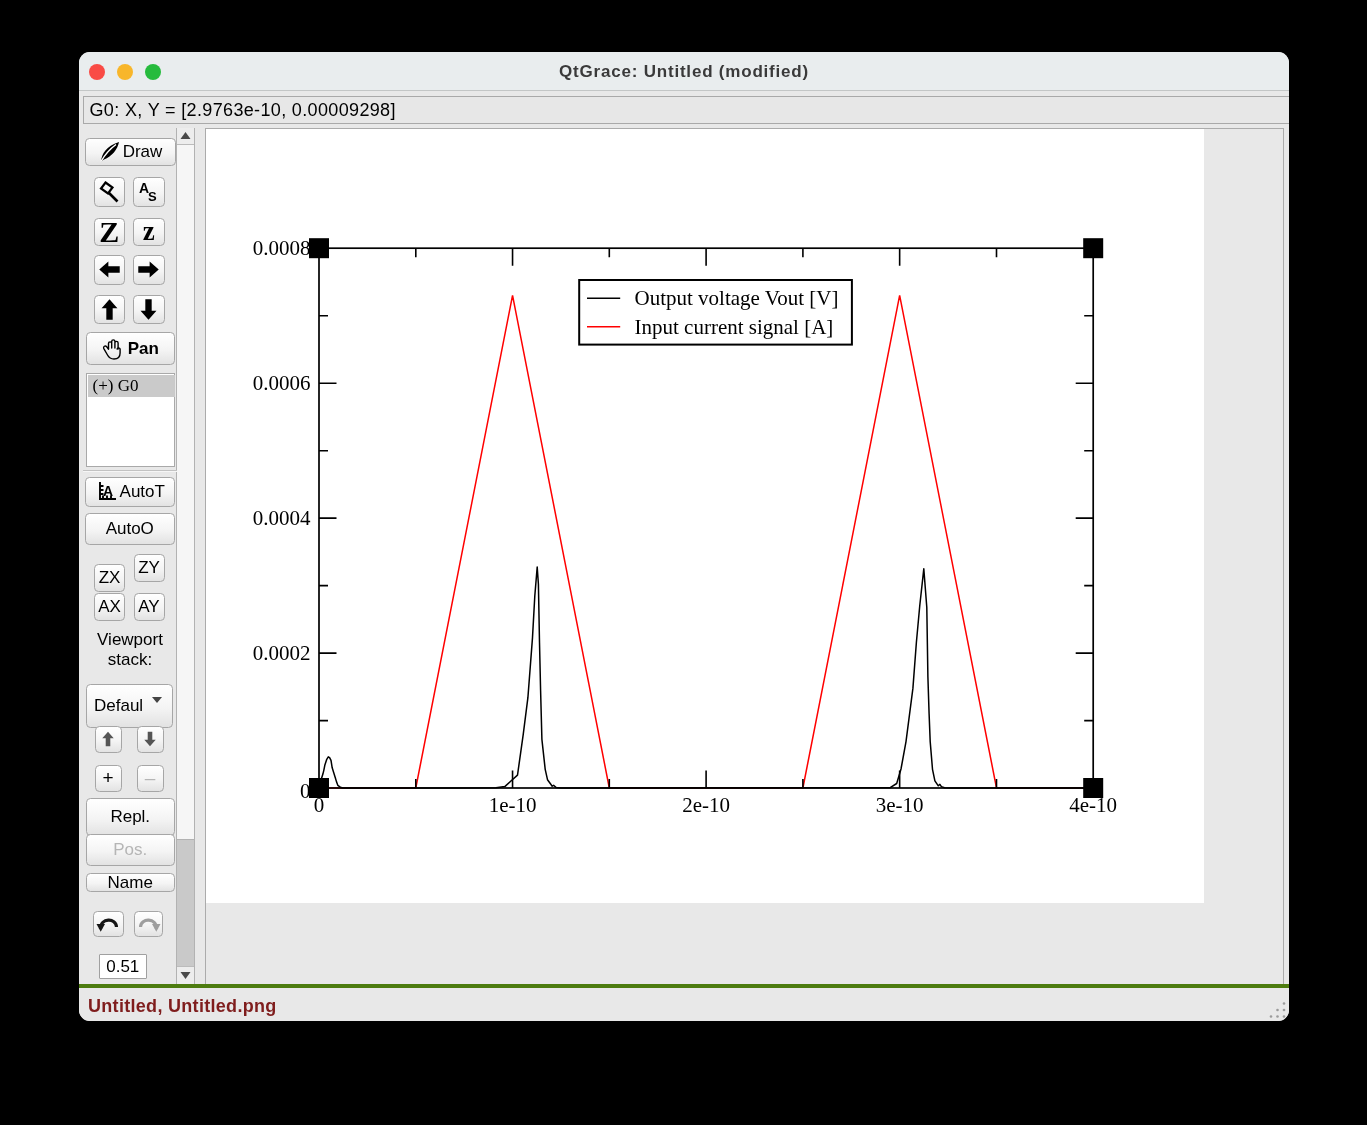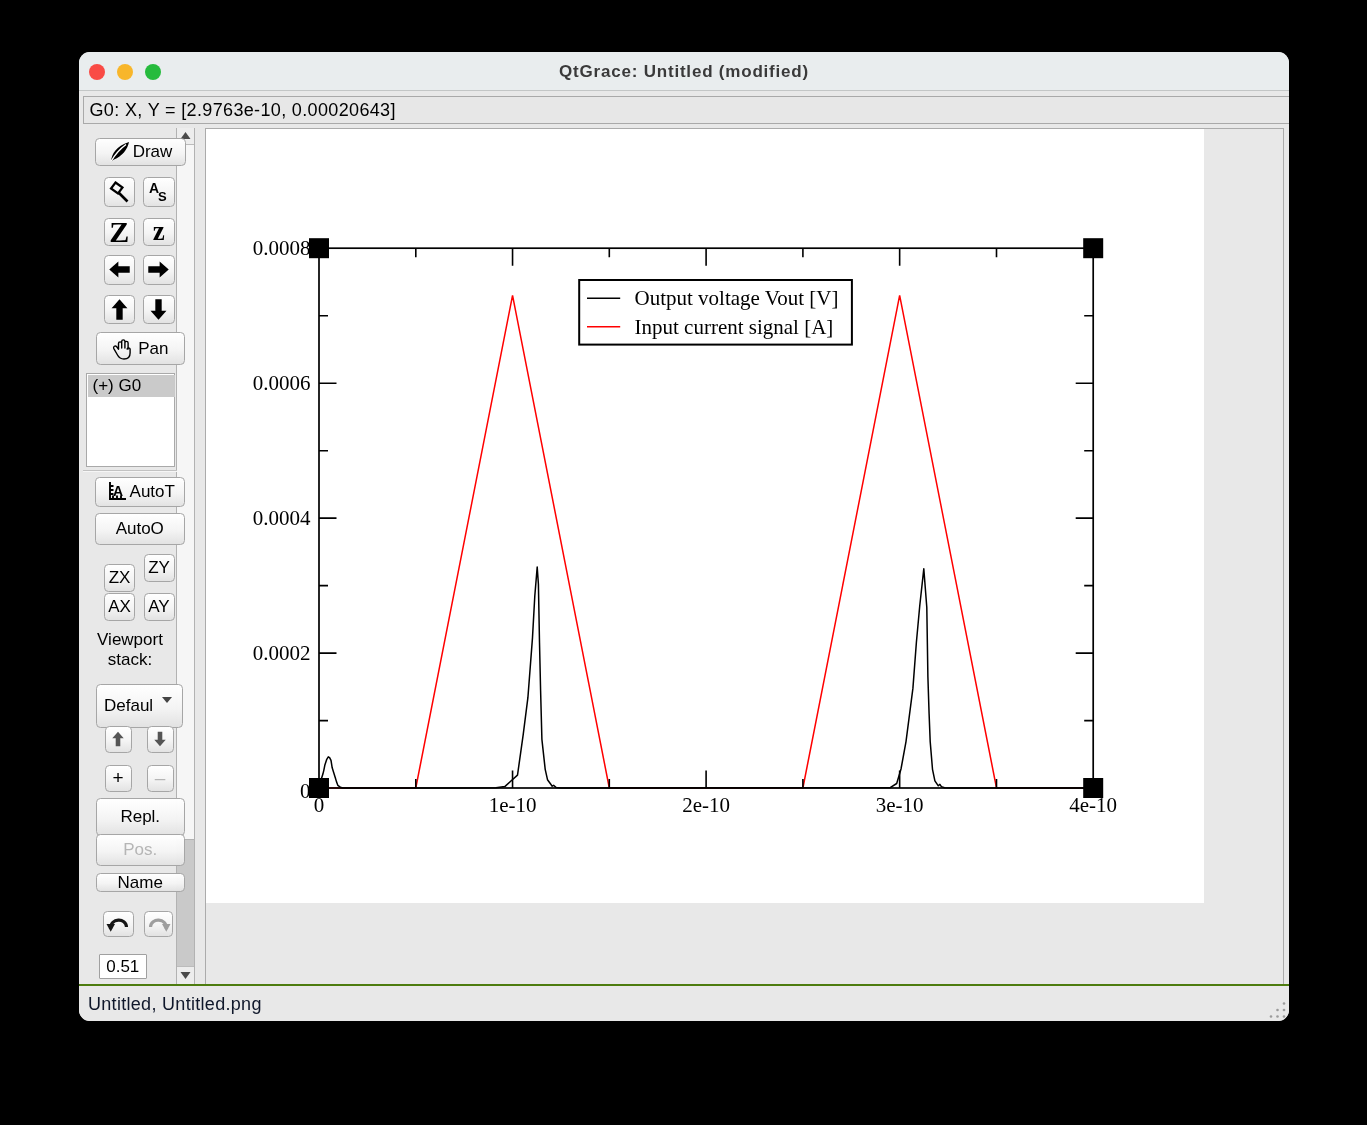--- a/index.html
+++ b/index.html
@@ -11,34 +11,34 @@
   .light{width:16px;height:16px;border-radius:50%;top:12px;}
   #title{left:0;top:0;width:1210px;height:38px;text-align:center;line-height:39px;
          font-size:17px;letter-spacing:0.8px;font-weight:bold;color:#3a3a3a;}
   #locator{left:3.5px;top:44px;width:1202px;height:25.5px;background:rgba(231,231,231,.99);border:1px solid #a9a9a9;
            font-size:18px;letter-spacing:0.35px;color:#000;line-height:26px;padding-left:6px;}
   
   #canvas{left:125.5px;top:75.5px;width:1077.5px;height:855px;border:1px solid #ababab;background:#e8e8e8;}
   #page{left:126.5px;top:76.5px;width:998.5px;height:774.5px;background:#fff;}
   
   .btn{background:linear-gradient(rgba(255,255,255,.99),rgba(244,244,244,.99) 55%,rgba(226,226,226,.99));border:1px solid #a6a6a6;border-radius:4.5px;
-       box-sizing:border-box;font-size:17px;color:#000;display:flex;align-items:center;justify-content:center;margin-left:10px;}
+       box-sizing:border-box;font-size:17px;color:#000;display:flex;align-items:center;justify-content:center;}
   .btn.dis{color:#b5b5b5;}
-  #statusbar{left:0;top:932px;width:1210px;height:37px;background:rgba(232,232,232,.99);border-top:2px solid #4d7c0f;
-             font-size:18px;letter-spacing:0.3px;color:#0f172a;line-height:36px;padding-left:9px;box-sizing:border-box;}
+  #statusbar{left:0;top:932px;width:1210px;height:37px;background:rgba(232,232,232,.99);border-top:4px solid #4d7c0f;
+             font-size:18px;letter-spacing:0.3px;color:#7f1d1d;line-height:36px;padding-left:9px;box-sizing:border-box;font-weight:bold;}
 </style>
 </head>
 <body>
 <div class="abs" id="win">
   <div class="abs" id="titlebar"></div>
   <div class="abs light" style="left:10px;background:#f94b45;"></div>
   <div class="abs light" style="left:37.6px;background:#f8b62a;"></div>
   <div class="abs light" style="left:65.8px;background:#26bb3d;"></div>
   <div class="abs" id="title">QtGrace: Untitled (modified)</div>
-  <div class="abs" id="locator">G0: X, Y = [2.9763e-10, 0.00020643]</div>
+  <div class="abs" id="locator">G0: X, Y = [2.9763e-10, 0.00009298]</div>
   <div class="abs" id="canvas"></div>
   <div class="abs" id="page"></div>
   <svg class="abs" id="plotsvg" style="left:126.5px;top:76.5px" width="998.5" height="774.5" viewBox="0 0 998.5 774.5">
 
     <path fill="none" stroke="#f00" stroke-width="1.5" d="M113,659 L209.8,659 306.55,166.4 403.3,659 596.9,659 693.65,166.4 790.5,659 887.2,659"></path>
 
     <path fill="none" stroke="#000" stroke-width="1.5" stroke-linejoin="round" d="M113,659
       L113.8,655 115.7,648.8 116.9,645.1 117.8,641.3 118.8,636.3 120.6,630.7 122.3,627.9
       123.6,628.6 125,631.4 126.2,638.8 127.2,641.9 129.3,648.8 130.6,653.1 131.8,656.3 134.3,658.1 136.8,659
       L250,659 290,658.8 298.8,657.6 305.5,651.5 311.5,646.1 317.2,605.6 321.9,568.7 326.5,508.6 328.8,467
@@ -138,30 +138,30 @@
     <svg width="25" height="25" viewBox="0 0 22 22">
         <polygon points="8.2,20 8.2,10 4,10 11,2 18,10 13.8,10 13.8,20" fill="#000"></polygon>
       </svg>
     </div>
   <div class="btn abs" style="left:54px;top:242.5px;width:31.5px;height:29px;">
     <svg width="25" height="25" viewBox="0 0 22 22">
         <polygon points="8.2,2 8.2,12 4,12 11,20 18,12 13.8,12 13.8,2" fill="#000"></polygon>
       </svg>
     </div>
 
-  <div class="btn abs" style="left:7px;top:280px;width:88.5px;height:33px;">
+  <div class="btn abs" style="left:7px;top:280px;width:88.5px;height:33px;font-weight:bold;">
     <svg width="22" height="24" viewBox="0 0 22 24" style="margin-right:4px">
       <g fill="none" stroke="#000" stroke-width="1.4" stroke-linecap="round" stroke-linejoin="round">
         <path d="M6.5,12 V6.5 a1.6,1.6 0 0 1 3.2,0 V11 M9.7,10.5 V4.5 a1.6,1.6 0 0 1 3.2,0 V10.5 M12.9,11 V6 a1.6,1.6 0 0 1 3.2,0 V12"></path>
         <path d="M6.5,12 L4.5,9.5 a1.7,1.7 0 0 0 -2.8,1.8 L5.5,18 c1.5,2.8 3.5,4 6.5,4 3.8,0 6.1-2.2 6.1-6 V12 a1.55,1.55 0 0 0 -3,0"></path>
       </g>
     </svg>Pan</div>
 
   <div class="abs" style="left:6.5px;top:320.5px;width:89.5px;height:94px;background:rgba(255,255,255,.99);border:1px solid #a9a9a9;box-sizing:border-box;">
-    <div class="abs" style="left:1px;top:1px;width:87px;height:22px;background:rgba(201,201,201,.99);font-size:17px;line-height:22px;padding-left:5px;box-sizing:border-box;">(+) G0</div>
+    <div class="abs" style="left:1px;top:1px;width:87px;height:22px;background:rgba(201,201,201,.99);font-size:17px;line-height:22px;padding-left:5px;box-sizing:border-box;font-family:Liberation Serif, serif;">(+) G0</div>
   </div>
   <div class="abs" style="left:4px;top:417.5px;width:94px;height:1px;background:#c2c2c2;"></div>
   <div class="abs" style="left:4px;top:418.5px;width:94px;height:1px;background:#f6f6f6;"></div>
 
   <div class="btn abs" style="left:6px;top:424.5px;width:89.5px;height:30.5px;">
     <svg width="22" height="22" viewBox="0 0 22 22" style="margin-right:3px">
       <path d="M5,1 V18 H21 M5,5 h3.5 M5,9 h3.5 M5,13 h3.5 M8,18 v-3.5 M12,18 v-3.5 M16,18 v-3.5" stroke="#000" stroke-width="1.9" fill="none"></path>
       <text x="8" y="15" font-size="14px" font-weight="bold" font-family="Liberation Sans">A</text>
     </svg>AutoT</div>
 

